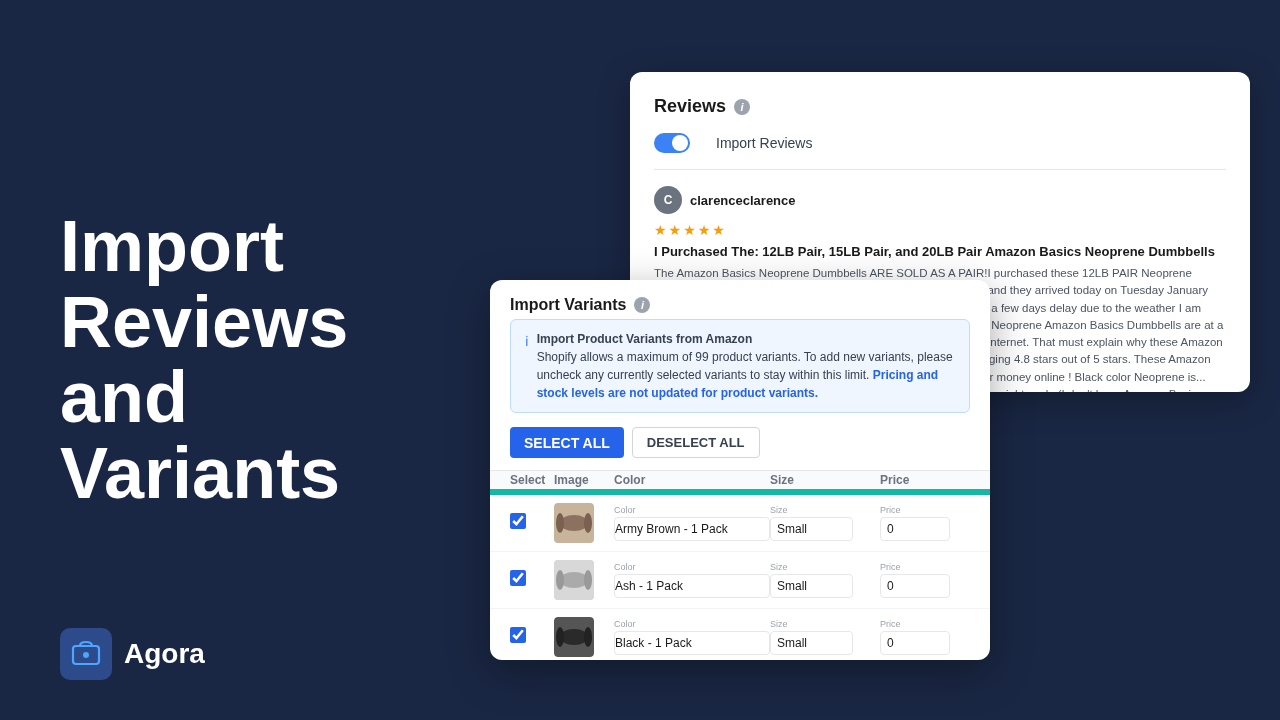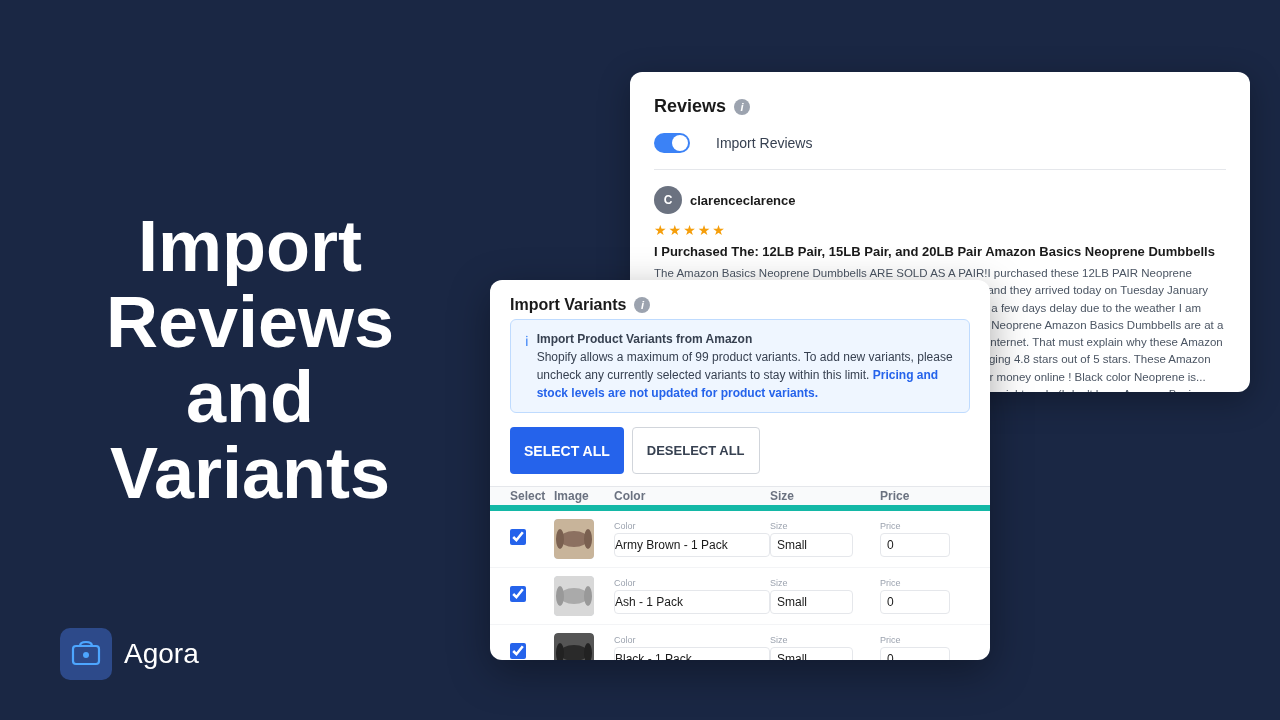--- a/index.html
+++ b/index.html
@@ -19,21 +19,20 @@
       top: 50%;
       transform: translateY(-50%);
       color: #ffffff;
       width: 380px;
     }
     .left-panel .main-title {
       font-size: 72px;
       font-weight: 800;
       line-height: 1.05;
       margin-bottom: 0;
-      text-align: center;
     }
 
     
     .logo-area {
       position: absolute;
       bottom: 40px;
       left: 60px;
       display: flex;
       align-items: center;
       gap: 12px;
@@ -42,21 +41,21 @@
       width: 52px;
       height: 52px;
       background: #2d4a8a;
       border-radius: 10px;
       display: flex;
       align-items: center;
       justify-content: center;
     }
     .logo-text {
       font-size: 28px;
-      font-weight: 400;
+      font-weight: 700;
       color: #ffffff;
     }
 
     
     .reviews-card {
       position: absolute;
       right: 30px;
       top: 72px;
       width: 620px;
       height: 320px;
@@ -233,21 +232,21 @@
       padding: 7px 14px;
       border-radius: 4px;
       font-size: 14px;
       font-weight: 600;
       cursor: pointer;
     }
     .btn-deselect-all {
       background: white;
       color: #374151;
       border: 1px solid #d1d5db;
-      padding: 15px 14px;
+      padding: 7px 14px;
       border-radius: 4px;
       font-size: 13px;
       font-weight: 600;
       cursor: pointer;
     }
     .table-header {
       display: grid;
       grid-template-columns: 44px 60px 1fr 110px 90px;
       padding: 2px 20px;
       border-top: 1px solid #e5e7eb;

